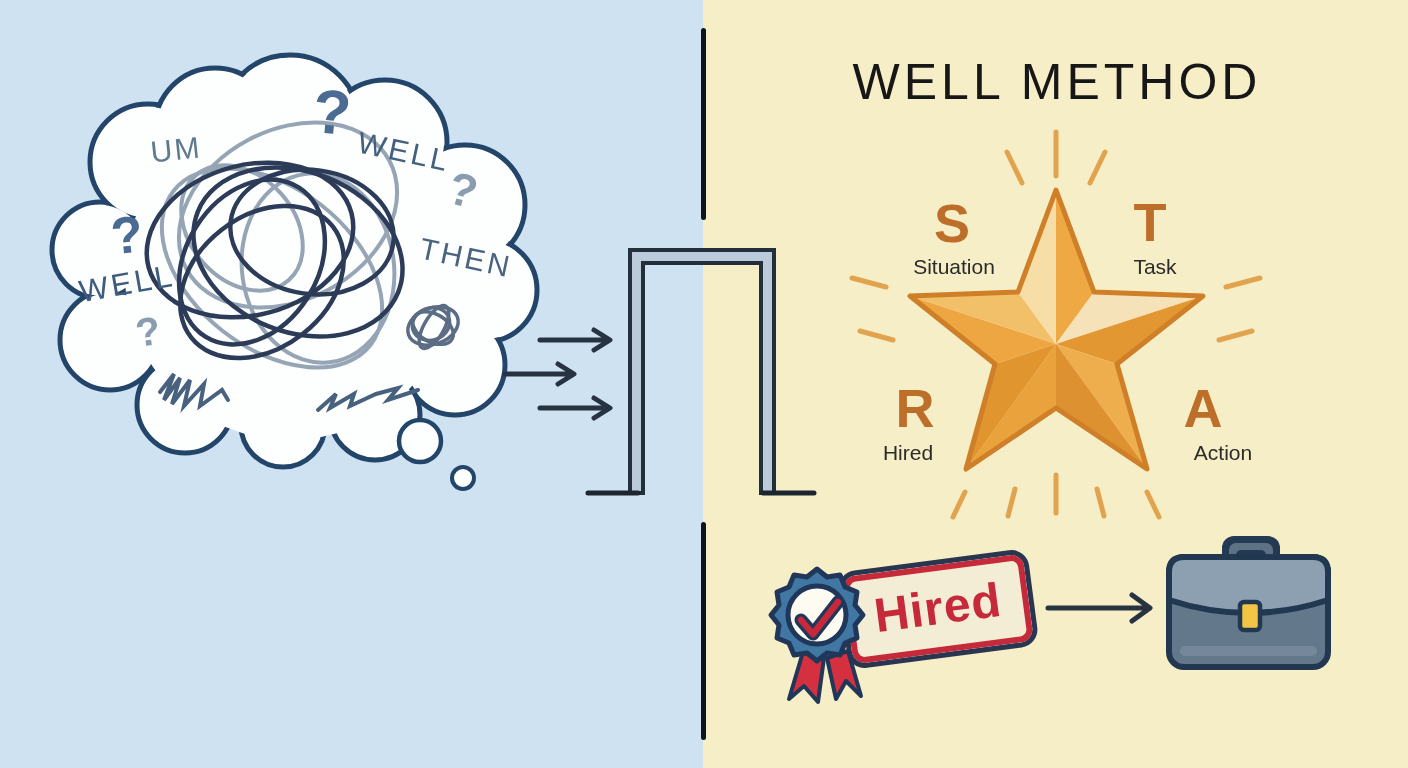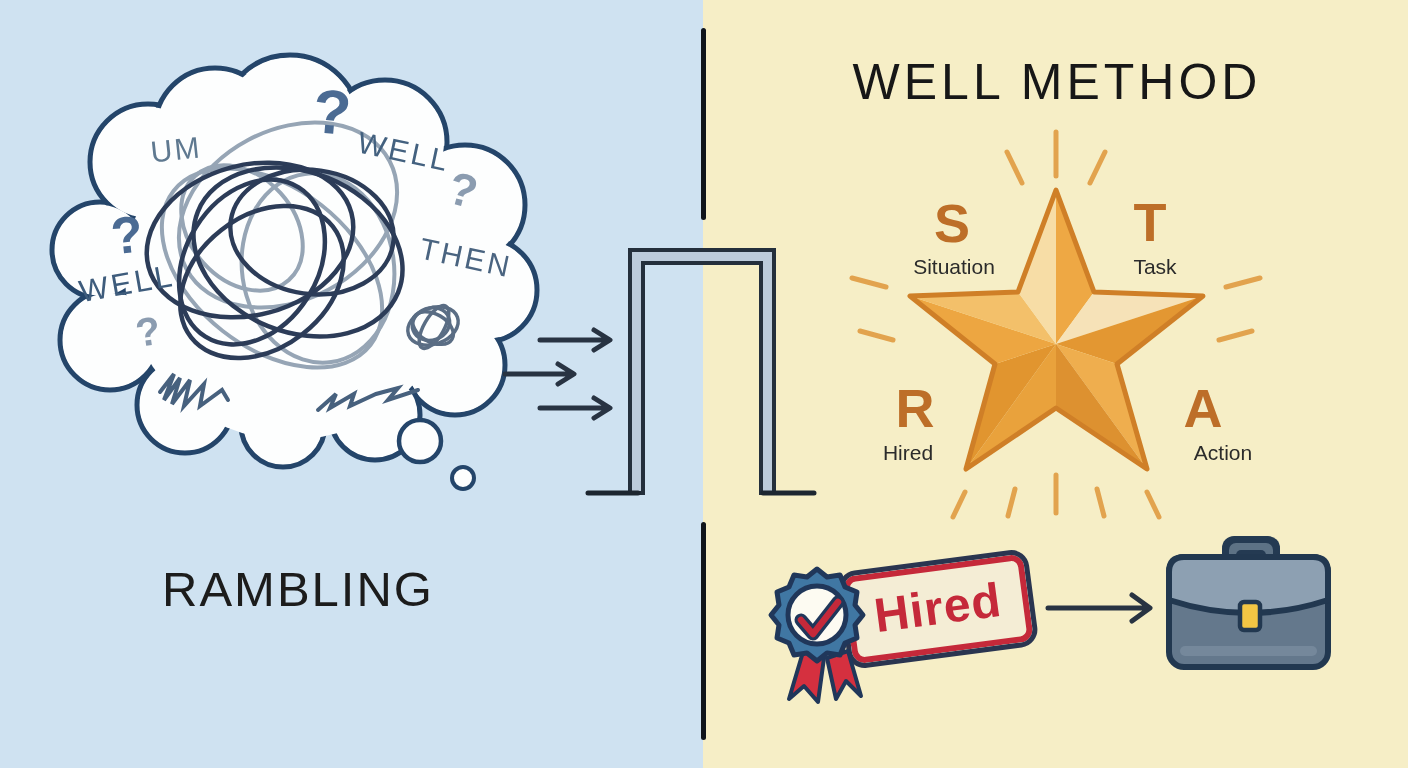--- a/index.html
+++ b/index.html
@@ -169,21 +169,20 @@
     <span class="abs cloud-word" style="left:176px;top:150px;font-size:30px;color:#5f7990;letter-spacing:2px;transform:translate(-50%,-50%) rotate(-6deg);">UM</span>
     <span class="abs qmark" style="left:332px;top:112px;font-size:62px;color:#4b6b93;transform:translate(-50%,-50%) rotate(5deg);">?</span>
     <span class="abs cloud-word" style="left:404px;top:152px;font-size:30px;color:#43617f;letter-spacing:3px;transform:translate(-50%,-50%) rotate(12deg);">WELL</span>
     <span class="abs qmark" style="left:463px;top:190px;font-size:46px;color:#8b9cb0;transform:translate(-50%,-50%) rotate(15deg);">?</span>
     <span class="abs cloud-word" style="left:466px;top:258px;font-size:30px;color:#4a6480;letter-spacing:3px;transform:translate(-50%,-50%) rotate(12deg);">THEN</span>
     <span class="abs qmark" style="left:127px;top:235px;font-size:52px;color:#4b6b93;transform:translate(-50%,-50%) rotate(-6deg);">?</span>
     <span class="abs cloud-word" style="left:127px;top:284px;font-size:31px;color:#3e5c7c;letter-spacing:3px;transform:translate(-50%,-50%) rotate(-10deg);">WELL</span>
     <span class="abs qmark" style="left:148px;top:332px;font-size:40px;color:#8b9cb0;transform:translate(-50%,-50%) rotate(-8deg);">?</span>
 
     <div class="caption">
-      <div>RAMBLING</div>
     </div>
 
     <div class="abs title">WELL METHOD</div>
 
     <span class="abs star-letter" style="left:952px;top:223px;">S</span>
     <span class="abs star-label" style="left:954px;top:267px;">Situation</span>
     <span class="abs star-letter" style="left:1150px;top:222px;">T</span>
     <span class="abs star-label" style="left:1155px;top:267px;">Task</span>
     <span class="abs star-letter" style="left:915px;top:408px;">R</span>
     <span class="abs star-label" style="left:908px;top:453px;">Hired</span>

